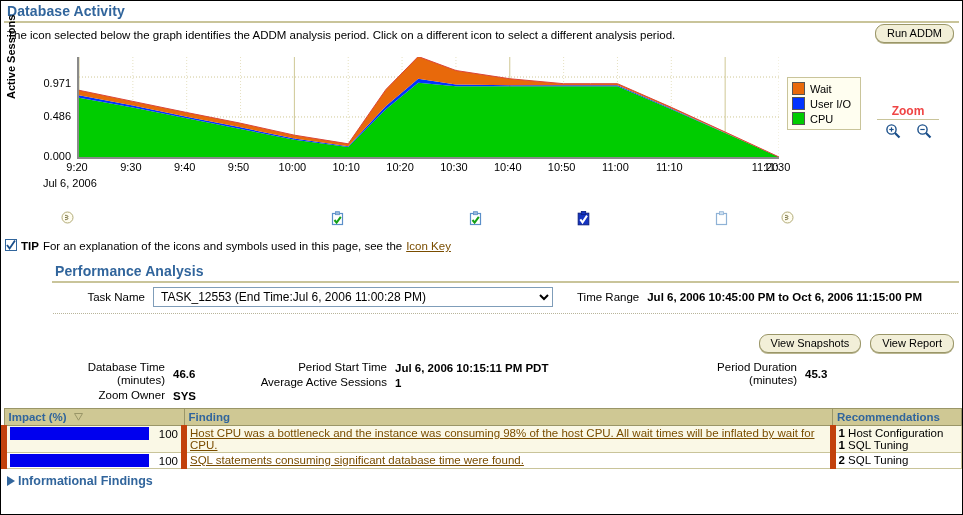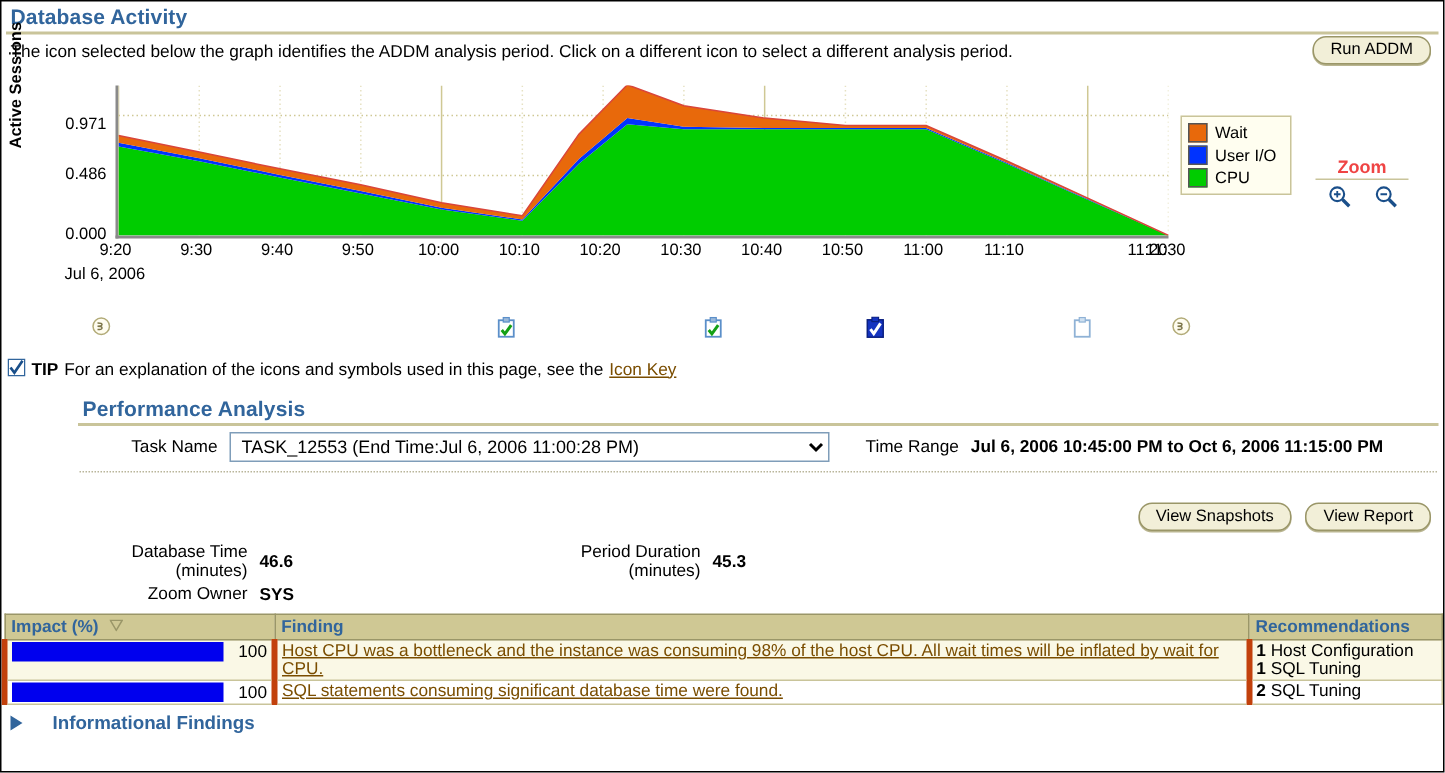--- a/index.html
+++ b/index.html
@@ -77,37 +77,37 @@
   .mlabel{text-align:right;line-height:13px;}
   .mval{font-weight:bold;margin-left:8px;}
 
   
   table.findings{border-collapse:collapse;width:100%;font-size:11.5px;table-layout:fixed;}
   table.findings th{
     background:#cfc894;color:#31659c;font-weight:bold;text-align:left;
     padding:2px 4px;border:1px solid #9a9668;font-size:11.5px;
   }
   table.findings td{
-    border-left:4px solid #c2410c;border-right:1px solid #c9c49a;
+    border-left:6px solid #c2410c;border-right:1px solid #c9c49a;
     border-bottom:1px solid #c9c49a;
     padding:1px 3px;vertical-align:top;
   }
   tr.alt td{background:#faf8e6;}
   tr.norm td{background:#ffffff;}
   .bar-wrap{display:flex;align-items:center;}
   .bar-track{flex:1;height:13px;background:#fff;border:0;position:relative;}
   .bar-fill{height:13px;background:#0000ee;}
   .bar-num{width:26px;text-align:right;margin-left:3px;}
   .find-link{color:#7a4d00;text-decoration:underline;cursor:pointer;}
   .rec-cell{white-space:nowrap;}
   .rec-n{font-weight:bold;}
 
   .info-find{
     padding:5px 0 0 6px;font-size:12.5px;font-weight:bold;color:#31659c;
-    display:flex;align-items:center;gap:20px;cursor:pointer;
+    display:flex;align-items:center;gap:3px;cursor:pointer;
   }
   .tri{width:0;height:0;border-left:8px solid #31659c;border-top:5px solid transparent;border-bottom:5px solid transparent;}
 </style>
 </head>
 <body>
 
 <div class="page">
 
   <div>
     <div class="sec-head">Database Activity</div>
@@ -278,20 +278,30 @@
             <div>(minutes)</div>
           </div>
           <div class="mval">46.6</div>
         </div>
         <div class="mcell" style="margin-top:2px;">
           <div class="mlabel" style="width:116px;">Zoom Owner</div>
           <div class="mval">SYS</div>
         </div>
       </div>
 
+      <div style="width:330px;">
+        <div class="mcell">
+          <div class="mlabel" style="width:148px;">Period Start Time</div>
+          <div class="mval">Jul 6, 2006 10:15:11 PM PDT</div>
+        </div>
+        <div class="mcell" style="margin-top:2px;">
+          <div class="mlabel" style="width:148px;">Average Active Sessions</div>
+          <div class="mval">1</div>
+        </div>
+      </div>
 
       <div style="width:230px;margin-left:120px;">
         <div class="mcell">
           <div class="mlabel" style="width:108px;">
             <div>Period Duration</div>
             <div>(minutes)</div>
           </div>
           <div class="mval">45.3</div>
         </div>
       </div>

